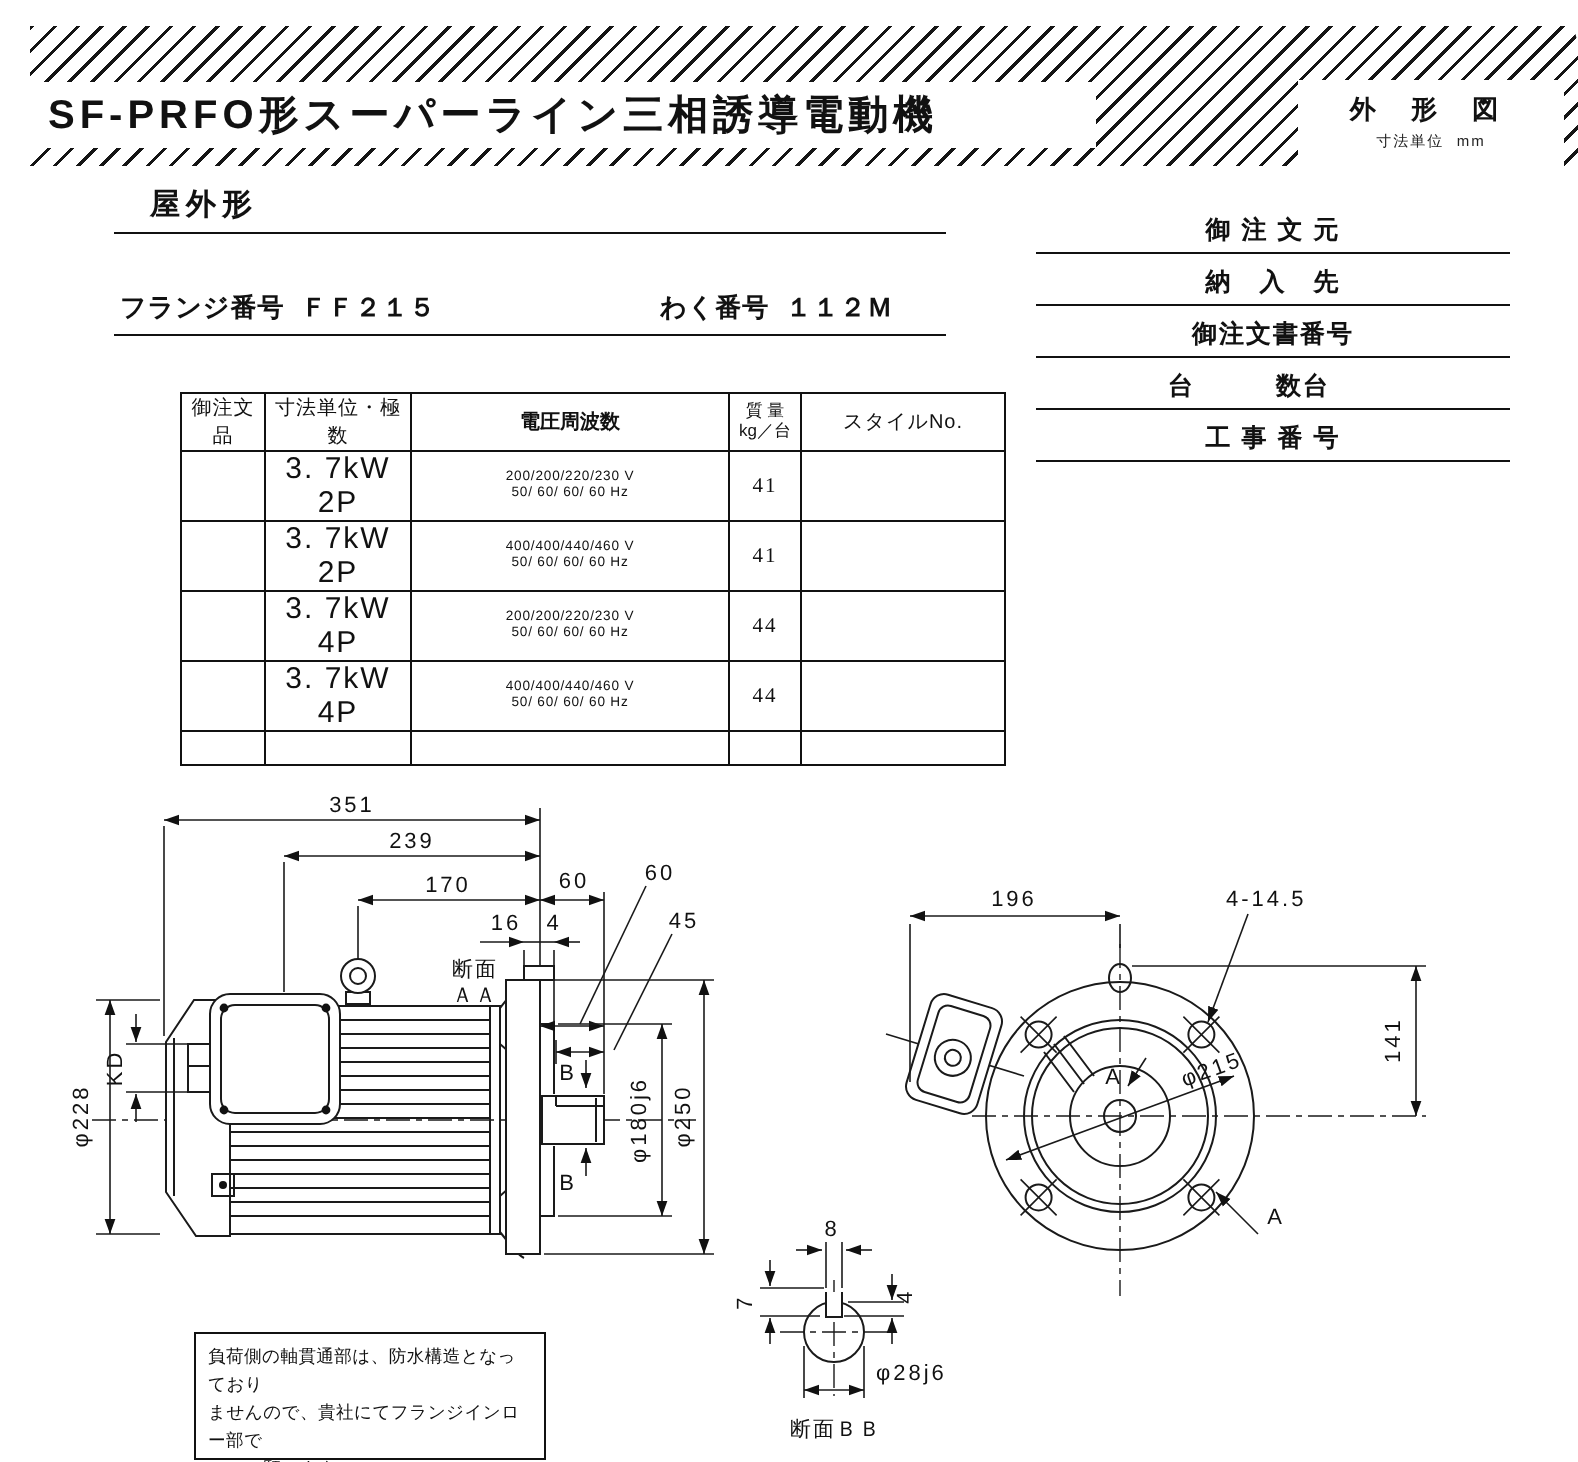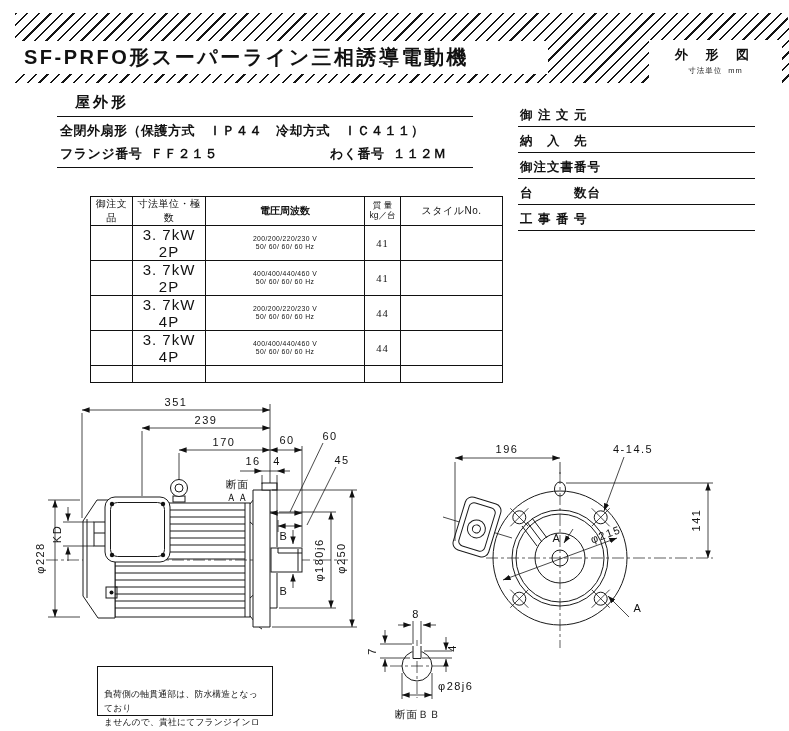--- a/index.html
+++ b/index.html
@@ -14,38 +14,38 @@
   .doctypebox{left:649px;top:40px;width:133px;height:43px;background:#fff;text-align:center;}
   .doctypebox .dt{font-size:13px;font-weight:bold;letter-spacing:7px;margin-top:6px;white-space:nowrap;}
   .doctypebox .du{font-size:7.5px;letter-spacing:1px;margin-top:2px;color:#222;}
   
   .sectitle{left:75px;top:93px;font-size:15px;font-weight:bold;letter-spacing:3px;}
   .hline{border-top:1.6px solid #111;height:0;}
   .specline{font-size:13px;font-weight:600;letter-spacing:0.5px;white-space:nowrap;}
   
   .fields{left:518px;top:101px;width:237px;}
   .frow{height:23px;border-bottom:1.6px solid #111;display:flex;align-items:flex-end;
-        justify-content:flex-start;font-size:12.5px;font-weight:600;letter-spacing:1px;padding:0 2px 2px 2px;}
+        justify-content:center;font-size:12.5px;font-weight:600;letter-spacing:1px;padding:0 2px 2px 2px;}
   .frow .sfx{padding-right:24px;}
   
   table.spec{position:absolute;left:58px;top:196px;border-collapse:collapse;table-layout:fixed;width:412px;margin-left:32px;}
   table.spec td,table.spec th{border:1.2px solid #111;padding:0;margin:0;overflow:hidden;
         font-weight:normal;text-align:center;vertical-align:middle;}
   tr.hrow{height:26px;}
   tr.drow{height:19px;}
   tr.erow{height:17px;}
   .th10{font-size:10px;font-weight:600;letter-spacing:0.5px;}
   .vfhead{display:flex;justify-content:center;padding:0 16px;font-size:10px;font-weight:600;}
   .masshead{font-size:8.5px;line-height:1.15;font-weight:600;}
   .rating{font-size:15px;letter-spacing:1px;}
   .volt{font-size:6.8px;letter-spacing:0.4px;line-height:1.2;}
   .mass{font-size:10.5px;letter-spacing:1px;font-family:Liberation Serif, serif;}
   
-  .notebox{left:97px;top:666px;width:176px;height:50px;border:1.3px solid #111;
-      font-size:8.8px;line-height:1.6;letter-spacing:0.2px;padding:20px 6px;box-sizing:border-box;}
+  .notebox{left:97px;top:666px;width:176px;height:64px;border:1.3px solid #111;
+      font-size:8.8px;line-height:1.6;letter-spacing:0.2px;padding:4px 6px;box-sizing:border-box;}
   
   svg .ln{stroke:#1a1a1a;stroke-width:1;fill:none;}
   svg .dl{stroke:#1a1a1a;stroke-width:0.8;fill:none;}
   svg .cl{stroke:#1a1a1a;stroke-width:0.7;fill:none;stroke-dasharray:12 3 3 3;}
   svg .wf{fill:#fff;stroke:#1a1a1a;stroke-width:1;}
   svg .bk{fill:#111;stroke:none;}
   svg text{font-family:"Liberation Sans","DejaVu Sans",sans-serif;font-size:11px;fill:#111;letter-spacing:1.5px;}
   svg text.jp{font-size:10.5px;letter-spacing:1px;}
 </style>
 </head>
@@ -59,21 +59,20 @@
   </div>
   <div class="abs doctypebox">
     <div class="dt">外 形 図</div>
     <div class="du">
       <span>寸法単位</span>&nbsp;&nbsp;<span>mm</span>
     </div>
   </div>
 
   <div class="abs sectitle">屋外形</div>
   <div class="abs hline" style="left:57px;top:116px;width:416px;"></div>
-  <div class="abs specline" style="left:60px;top:122px;">全閉外扇形（保護方式　ＩＰ４４　冷却方式　ＩＣ４１１）</div>
   <div class="abs specline" style="left:60px;top:145px;">
     <span>フランジ番号</span>&nbsp;&nbsp;<span>ＦＦ２１５</span>
   </div>
   <div class="abs specline" style="left:330px;top:145px;">
     <span>わく番号</span>&nbsp;&nbsp;<span>１１２Ｍ</span>
   </div>
   <div class="abs hline" style="left:57px;top:167px;width:416px;"></div>
 
   <div class="abs fields">
     <div class="frow">

